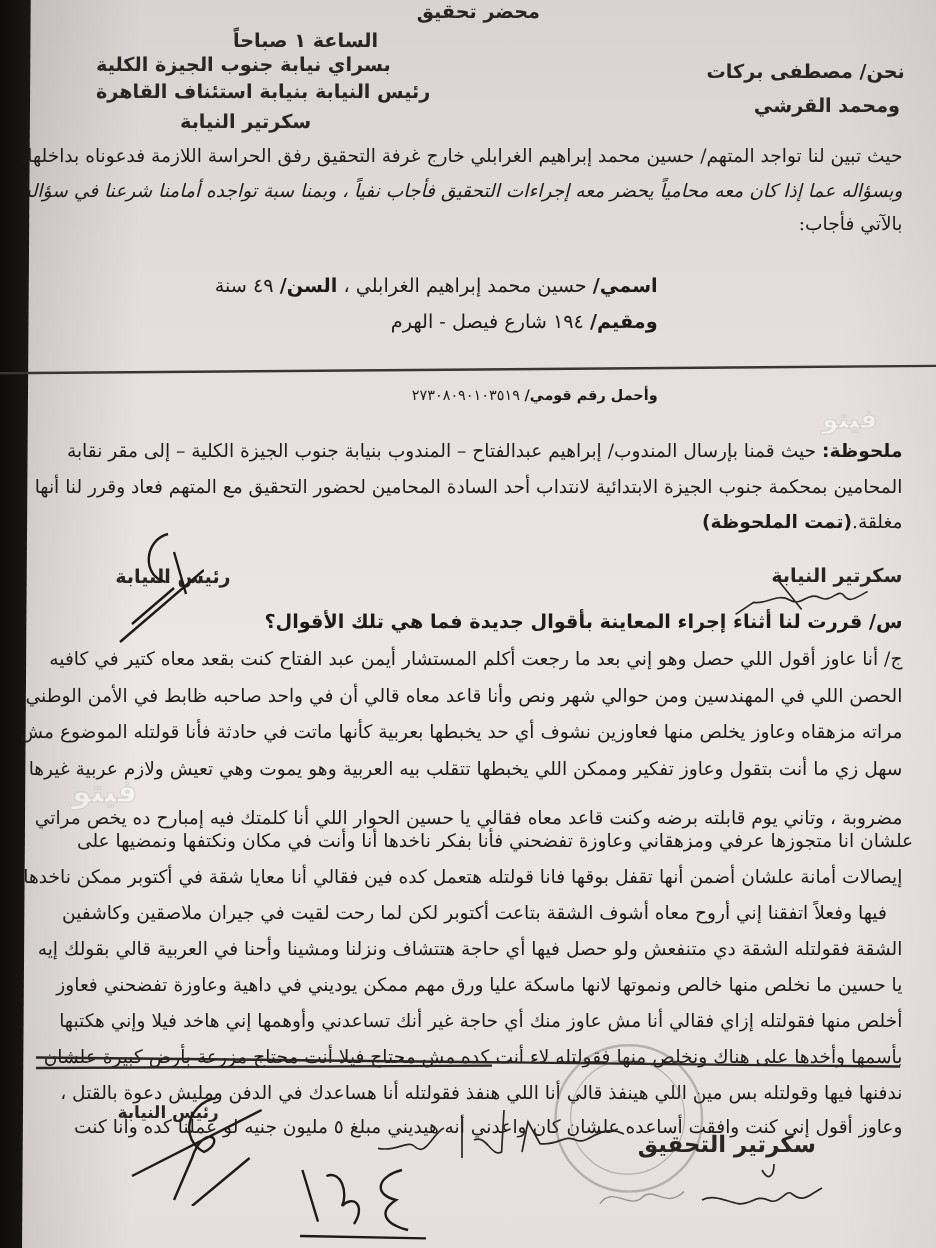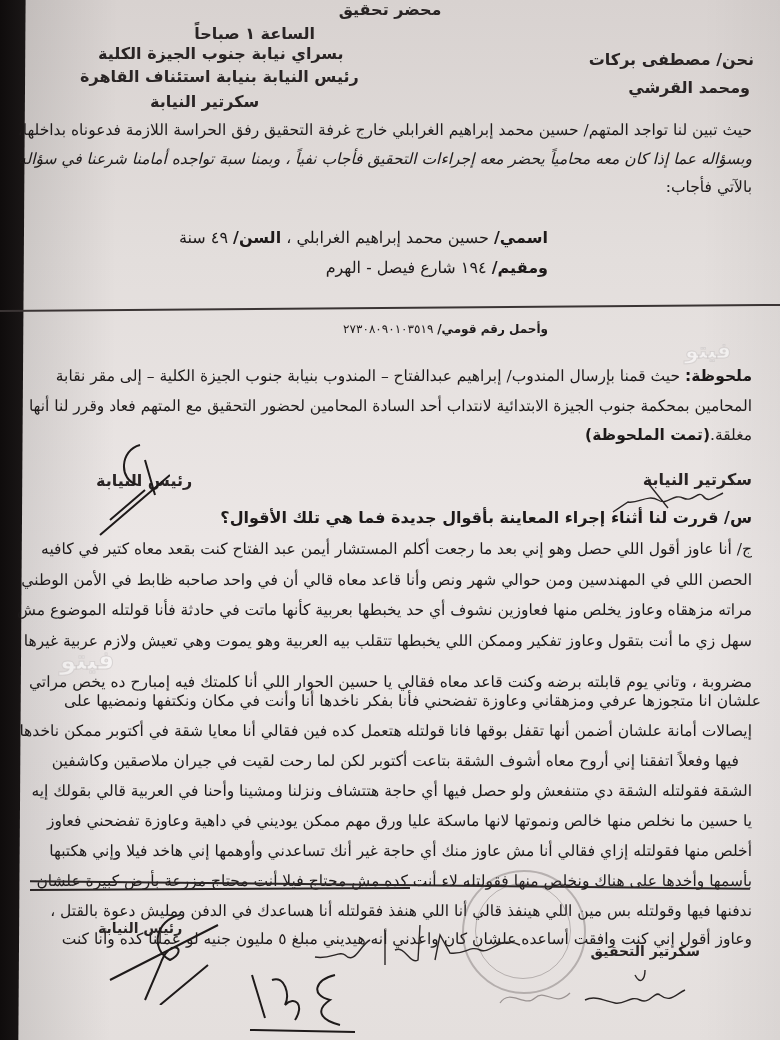--- a/index.html
+++ b/index.html
@@ -19,24 +19,24 @@
   .stamp{position:absolute;border:2px solid rgba(90,80,80,0.35);border-radius:50%;}
   .wm{position:absolute;color:rgba(255,255,255,0.55);font-family:"DejaVu Sans",sans-serif;font-weight:bold;-webkit-text-stroke:1px rgba(200,195,195,0.6);}
 </style>
 </head>
 <body>
 
 <div class="page">
   <div class="shadow"></div>
   <div class="paper"></div>
 
-  <div class="txt hdr" style="left:330px;top:0px;width:120px;text-align:center;font-size:16px;">محضر تحقيق</div>
+  <div class="txt hdr" style="left:330px;top:0px;width:120px;text-align:right;font-size:16px;">محضر تحقيق</div>
   <div class="txt hdr" style="right:465px;top:24px;">الساعة ١ صباحاً</div>
 
-  <div class="txt hdr" style="left:98px;top:44px;">بسراي نيابة جنوب الجيزة الكلية</div>
+  <div class="txt hdr" style="left:80px;top:44px;">بسراي نيابة جنوب الجيزة الكلية</div>
   <div class="txt hdr" style="right:26px;top:50px;">نحن/ مصطفى بركات</div>
   <div class="txt hdr" style="left:80px;top:67px;">رئيس النيابة بنيابة استئناف القاهرة</div>
   <div class="txt hdr" style="right:30px;top:78px;">ومحمد القرشي</div>
   <div class="txt hdr" style="left:150px;top:92px;">سكرتير النيابة</div>
 
   <div class="txt body" style="right:28px;top:121px;">حيث تبين لنا تواجد المتهم/ حسين محمد إبراهيم الغرابلي خارج غرفة التحقيق رفق الحراسة اللازمة فدعوناه بداخلها،</div>
   <div class="txt body" style="right:28px;top:150px;font-style:italic;">وبسؤاله عما إذا كان معه محامياً يحضر معه إجراءات التحقيق فأجاب نفياً ، وبمنا سبة تواجده أمامنا شرعنا في سؤاله</div>
   <div class="txt body" style="right:28px;top:178px;">بالآتي فأجاب:</div>
 
   <div class="txt body" style="right:232px;top:228px;font-size:16px;">
@@ -97,21 +97,21 @@
   <div class="stamp" style="left:462px;top:870px;width:120px;height:120px;"></div>
   <div class="stamp" style="left:475px;top:883px;width:94px;height:94px;border-width:1px;"></div>
 
   <div class="txt hdr" style="left:98px;top:920px;font-size:14px;">رئيس النيابة</div>
   <svg class="sig" style="left:100px;top:905px;" width="120" height="100" viewBox="0 0 120 100">
     <path d="M80 10 C55 15,50 45,70 55 C90 45,70 30,60 60 L45 95 M118 20 L10 75 M108 60 L60 100" stroke="#1e1a1a" stroke-width="2" fill="none"></path>
   </svg>
   <svg class="sig" style="left:300px;top:915px;" width="230" height="60" viewBox="0 0 230 60">
     <path d="M220 30 C200 20,190 40,180 35 C170 30,165 40,150 38 L140 20 L135 45 M120 10 L118 45 C110 50,105 30,95 35 M85 15 L85 50 M70 25 C60 30,55 50,45 40 C40 35,30 45,15 42" stroke="#2a2525" stroke-width="1.4" fill="none"></path>
   </svg>
-  <div class="txt hdr" style="right:80px;top:943px;font-size:14px;">سكرتير التحقيق</div>
+  <div class="txt hdr" style="right:100px;top:943px;font-size:19px;">سكرتير التحقيق</div>
   <svg class="sig" style="left:575px;top:965px;" width="120" height="45" viewBox="0 0 120 45">
     <path d="M110 25 C100 30,95 38,85 30 C80 25,75 40,65 35 C55 30,50 40,40 38 C30 36,20 30,10 35 M60 10 C65 20,70 15,70 5" stroke="#2a2525" stroke-width="1.4" fill="none"></path>
   </svg>
   <svg class="sig" style="left:495px;top:983px;" width="80" height="30" viewBox="0 0 80 30">
     <path d="M5 20 C15 5,30 25,40 15 C50 5,60 25,75 10" stroke="rgba(80,70,70,0.5)" stroke-width="1.2" fill="none"></path>
   </svg>
   <svg class="sig" style="left:240px;top:960px;" width="120" height="80" viewBox="0 0 120 80">
     <path d="M12 15 L25 58 M32 20 C45 15,50 35,45 45 C55 35,65 45,55 60 M95 15 C75 20,70 35,90 40 C75 50,80 60,100 65 M10 70 L115 72" stroke="#1e1a1a" stroke-width="2" fill="none"></path>
   </svg>
 

